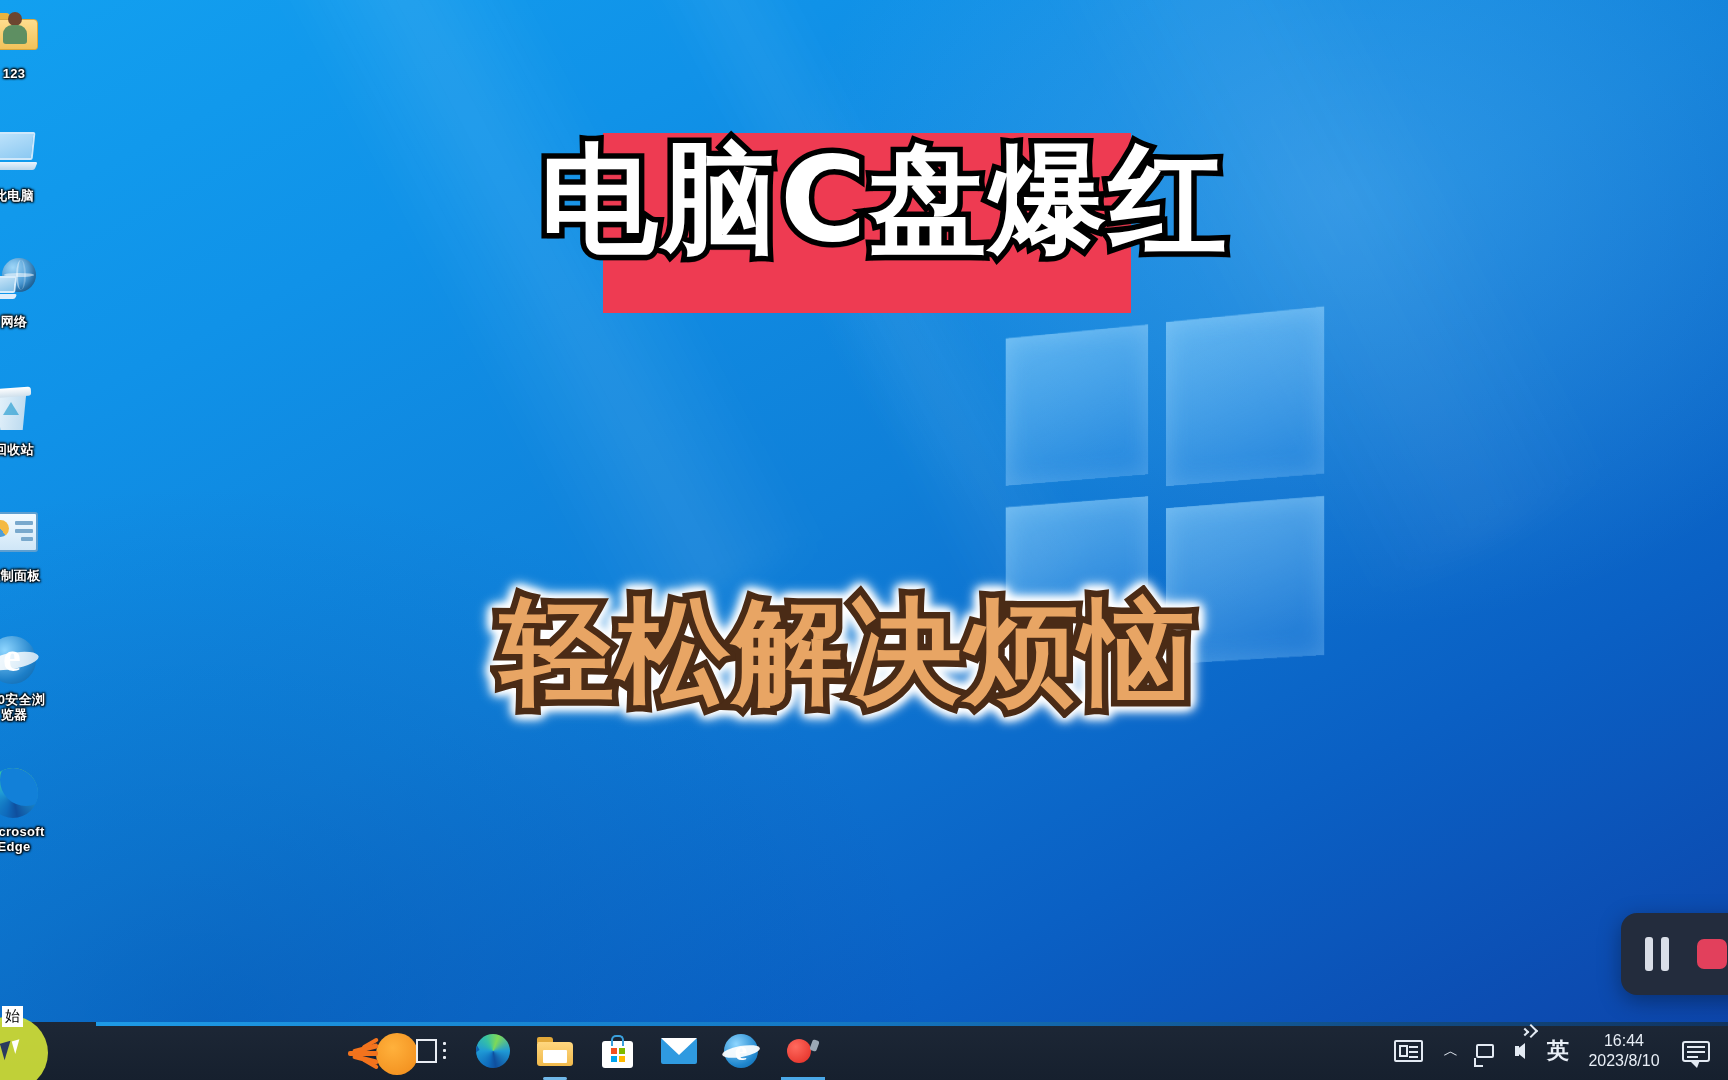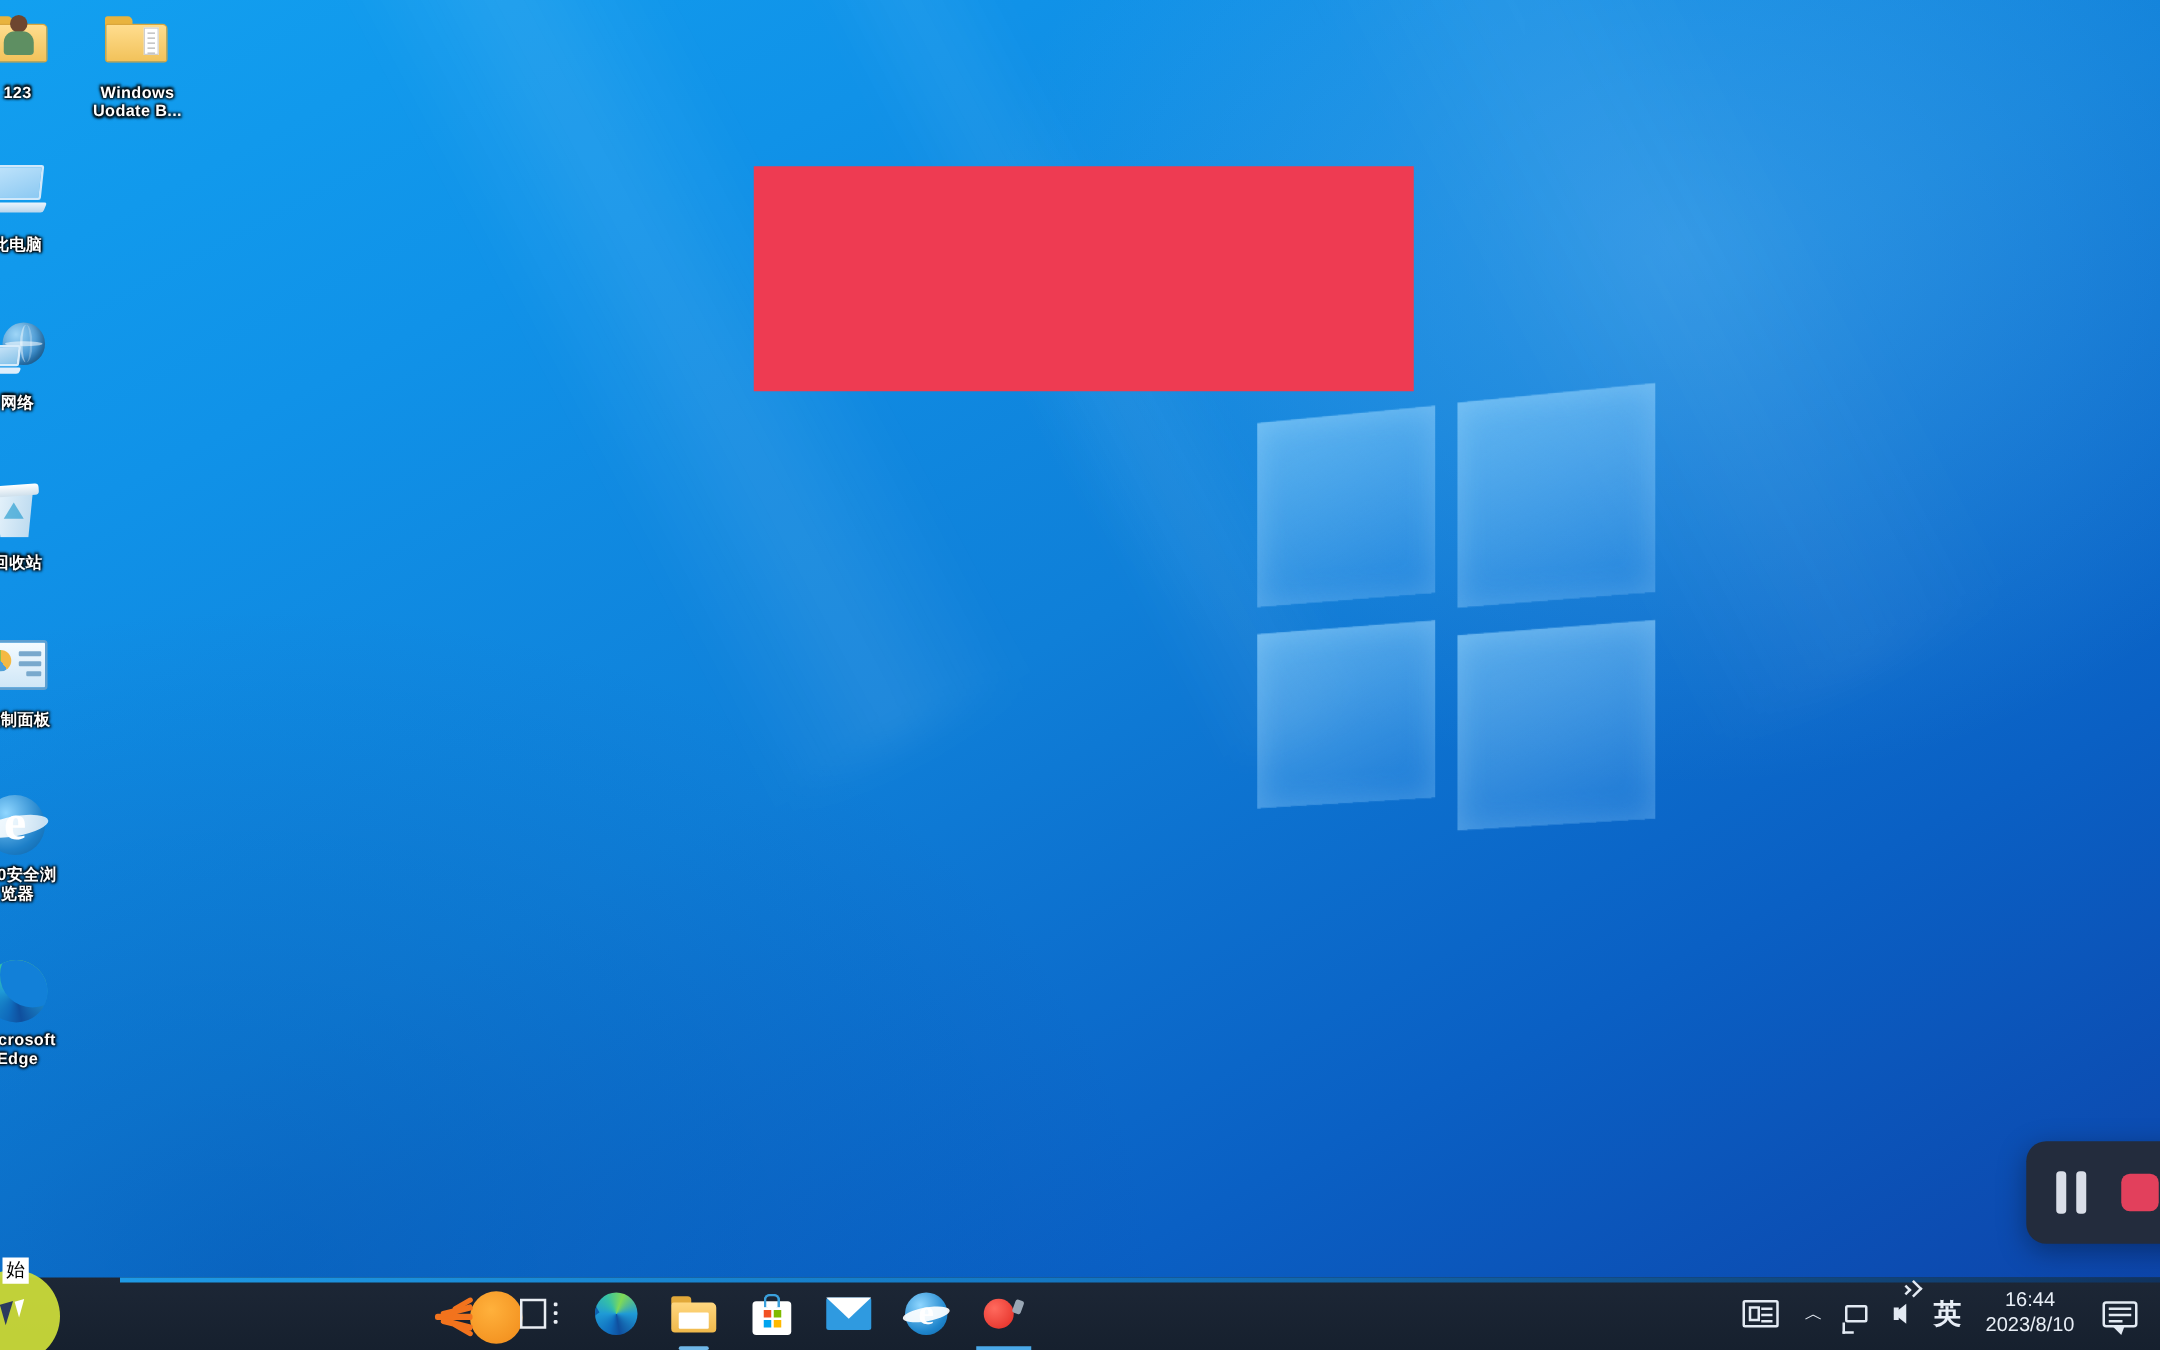--- a/index.html
+++ b/index.html
@@ -216,34 +216,20 @@
       <div class="glyph">
         <div class="folder"></div>
         <div class="person">
             <div class="head"></div>
             <div class="body"></div>
           </div>
       </div>
       <div class="lbl">123</div>
     </div>
 
-    <div class="dicon" style="left:62px;top:10px;">
-      <div class="glyph">
-        <div class="folder"></div>
-        <div class="docs">
-            <i></i>
-            <i></i>
-            <i></i>
-            <i></i>
-            <i></i>
-          </div>
-      </div>
-      <div class="lbl">Windows
-Uodate B...</div>
-    </div>
 
     <div class="dicon" style="left:-34px;top:132px;">
       <div class="glyph">
         <div class="monitor">
             <div class="scr"></div>
             <div class="kbd"></div>
           </div>
       </div>
       <div class="lbl">此电脑</div>
     </div>
@@ -300,20 +286,22 @@
       <div class="glyph">
         <div class="edge"></div>
       </div>
       <div class="lbl">Microsoft
 Edge</div>
     </div>
   </div>
 
   <div class="headline">
     <div class="redband"></div>
+    <div class="ln ln1">电脑C盘爆红</div>
+    <div class="ln ln3">轻松解决烦恼</div>
   </div>
 
   <div class="reccontrol">
     <div class="pausebtn">
         <i></i>
         <i></i>
       </div>
     <div class="stopbtn"></div>
   </div>
 

